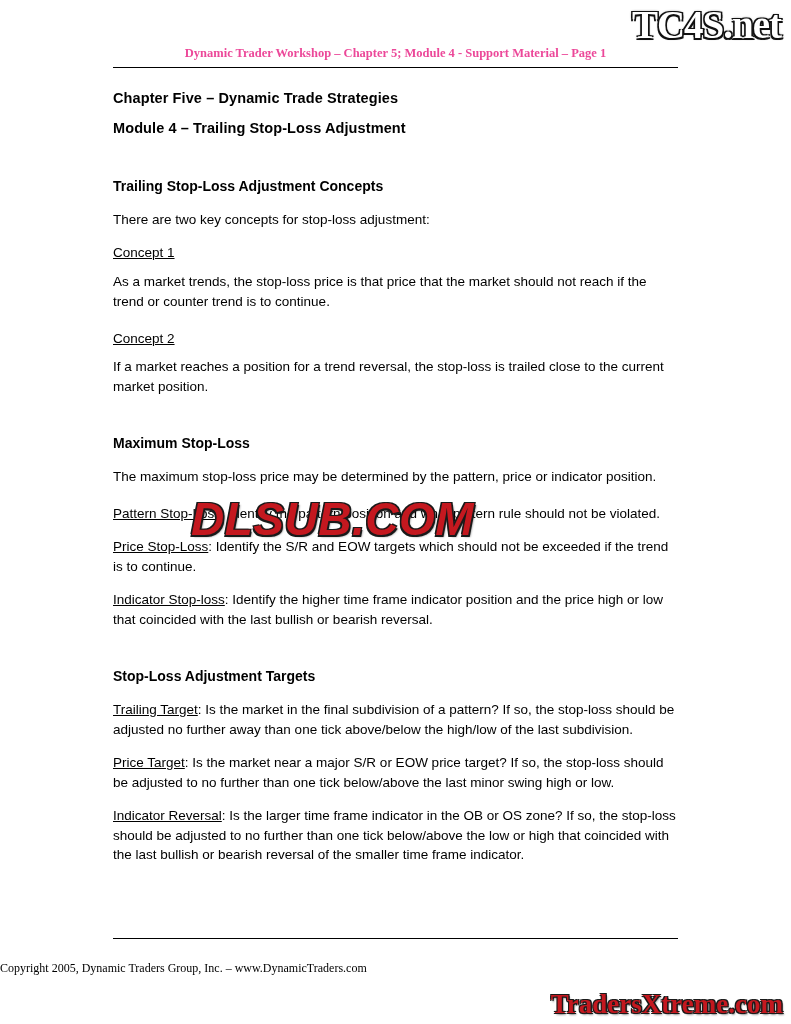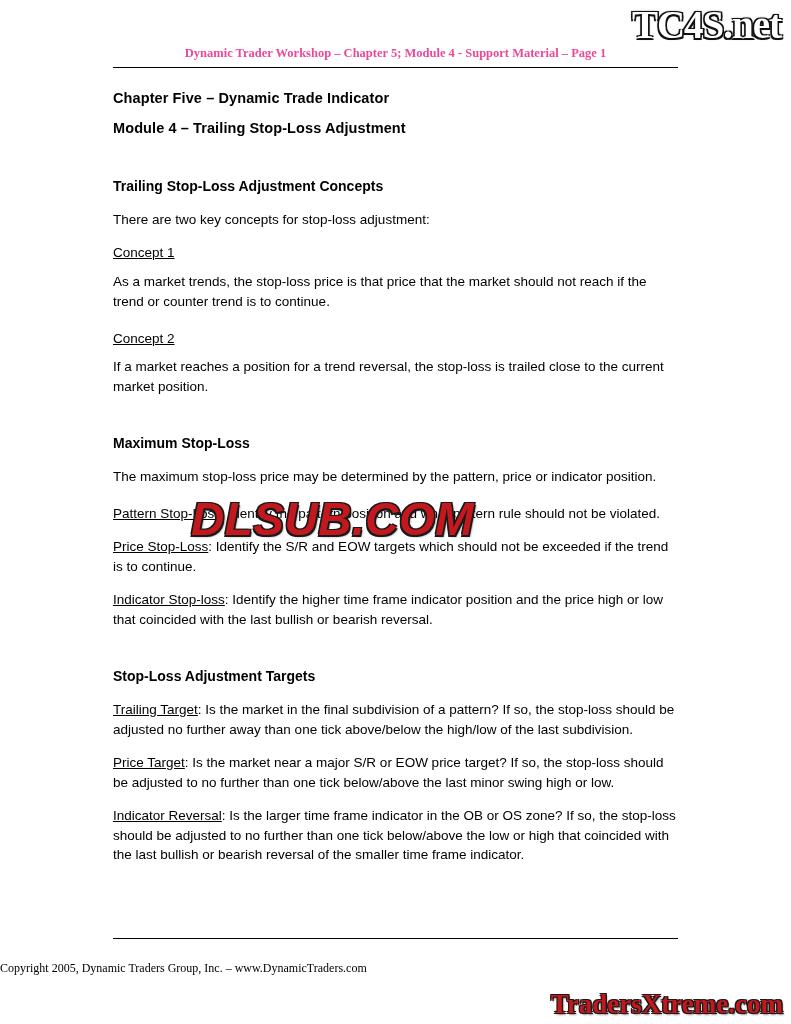--- a/index.html
+++ b/index.html
@@ -160,21 +160,21 @@
 
 <div class="page">
 
   <div class="wm-top">TC4S.net</div>
 
   <div class="header">Dynamic Trader Workshop – Chapter 5; Module 4 - Support Material – Page 1</div>
   <div class="header-rule"></div>
 
   <div class="content">
 
-    <div class="title-line">Chapter Five  – Dynamic Trade Indicator</div>
+    <div class="title-line">Chapter Five  – Dynamic Trade Strategies</div>
     <div class="title-line second">Module 4 – Trailing Stop-Loss Adjustment</div>
 
     <div class="section-head">Trailing Stop-Loss Adjustment Concepts</div>
     <p class="para">There are two key concepts for stop-loss adjustment:</p>
 
     <p class="concept-label">Concept 1</p>
     <p class="para gap-lg">As a market trends, the stop-loss price is that price that the market should not reach if the trend or counter trend is to continue.</p>
 
     <p class="concept-label">Concept 2</p>
     <p class="para">If a market reaches a position for a trend reversal, the stop-loss is trailed close to the current market position.</p>

